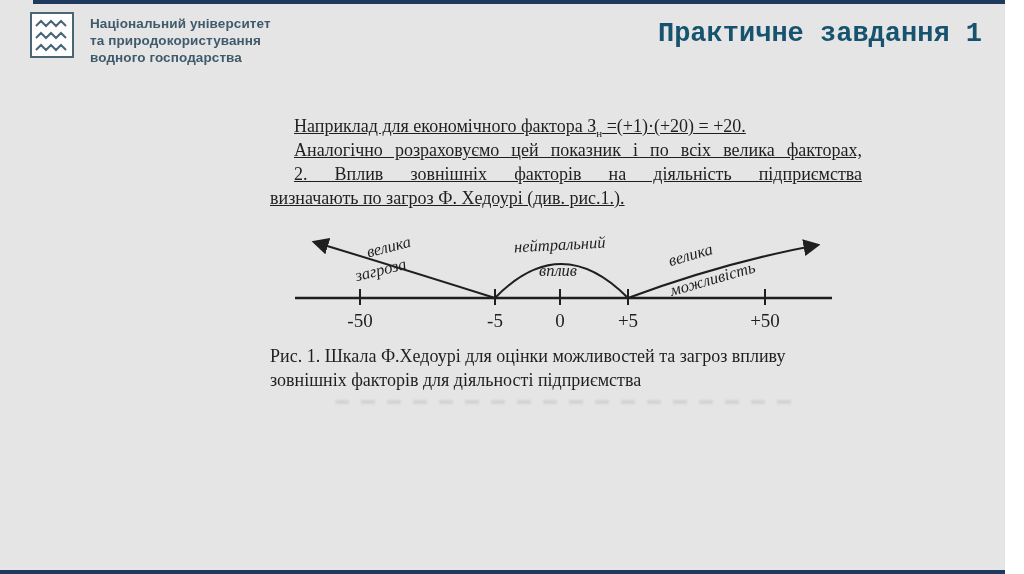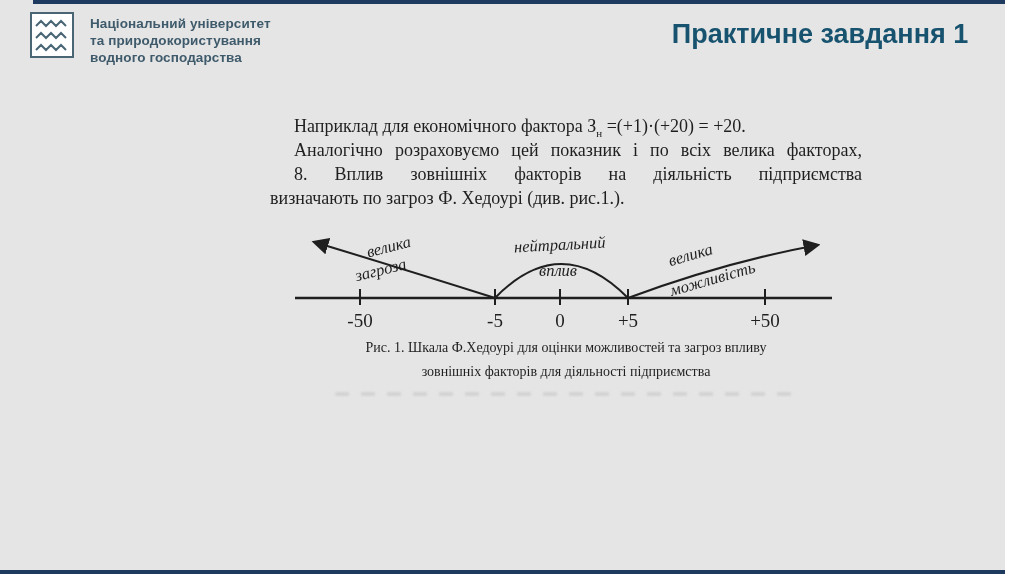--- a/index.html
+++ b/index.html
@@ -11,37 +11,37 @@
   .rule-bottom{position:absolute;bottom:0;left:0;right:0;height:4px;background:#1e3a5f;}
 
   
   .logo-box{position:absolute;left:30px;top:12px;width:44px;height:46px;
     border:2px solid #4a6675;box-sizing:border-box;background:#fff;}
   .logo-box svg{display:block;width:100%;height:100%;}
   .univ-name{position:absolute;left:90px;top:15px;
     font-family:"Liberation Sans",sans-serif;font-size:13.5px;line-height:17px;
     font-weight:600;color:#3e5a6b;letter-spacing:.1px;}
   .slide-title{position:absolute;left:620px;top:19px;width:400px;text-align:center;
-    font-family:Liberation Sans, sans-serif;font-weight:bold;font-size:27px;color:#17536f;}
+    font-family:Liberation Mono, monospace;font-weight:bold;font-size:27px;color:#17536f;}
 
   
   .doc{position:absolute;left:270px;top:114px;width:592px;color:#1f1f1f;
     font-size:18px;line-height:24px;}
-  .doc .ln{white-space:nowrap;}
+  .doc .ln{white-space:nowrap;text-decoration:underline;}
   .ln.indent{text-indent:24px;white-space:normal;}
   .ln.jlast{text-align:justify;text-align-last:justify;}
   sub.fsub{font-size:11px;line-height:0;}
 
   
   .fig{position:relative;width:592px;height:112px;margin-top:14px;}
   .fig svg{position:absolute;left:0;top:0;}
   .fig text{font-family:"Liberation Serif",serif;fill:#1f1f1f;}
   .fig .lab{font-style:italic;font-size:16.5px;}
   .fig .tick-label{font-size:19px;}
-  .caption{text-align:center;font-size:14px;line-height:24px;margin-top:0;}
+  .caption{font-size:18px;line-height:24px;margin-top:8px;}
   .remnant{margin:8px auto 0;width:78%;height:4px;opacity:.12;border-radius:2px;
     background:repeating-linear-gradient(90deg,#555 0 14px,transparent 14px 26px);
     filter:blur(1px);}
 </style>
 </head>
 <body>
 
 <div class="slide">
   <div class="rule-top"></div>
   <div class="rule-bottom"></div>
@@ -59,21 +59,21 @@
     <div>Національний університет</div>
     <div>та природокористування</div>
     <div>водного господарства</div>
   </div>
 
   <div class="slide-title">Практичне завдання 1</div>
 
   <div class="doc">
     <div class="ln indent"><span>Наприклад для економічного фактора З</span><sub class="fsub">н</sub><span> =(+1)·(+20) = +20.</span></div>
     <div class="ln indent jlast">Аналогічно розраховуємо цей показник і по всіх велика факторах,</div>
-    <div class="ln indent jlast">8. Вплив зовнішніх факторів на діяльність підприємства</div>
+    <div class="ln indent jlast">2. Вплив зовнішніх факторів на діяльність підприємства</div>
     <div class="ln">визначають по загроз Ф. Хедоурі (див. рис.1.).</div>
 
     <div class="fig">
       <svg width="592" height="112" viewBox="0 0 592 112">
         <defs>
           <marker id="arrow" viewBox="0 0 10 10" refX="8.5" refY="5" markerWidth="8.5" markerHeight="8.5" orient="auto-start-reverse">
             <path d="M0,0 L10,5 L0,10 z" fill="#1f1f1f"></path>
           </marker>
         </defs>
 

